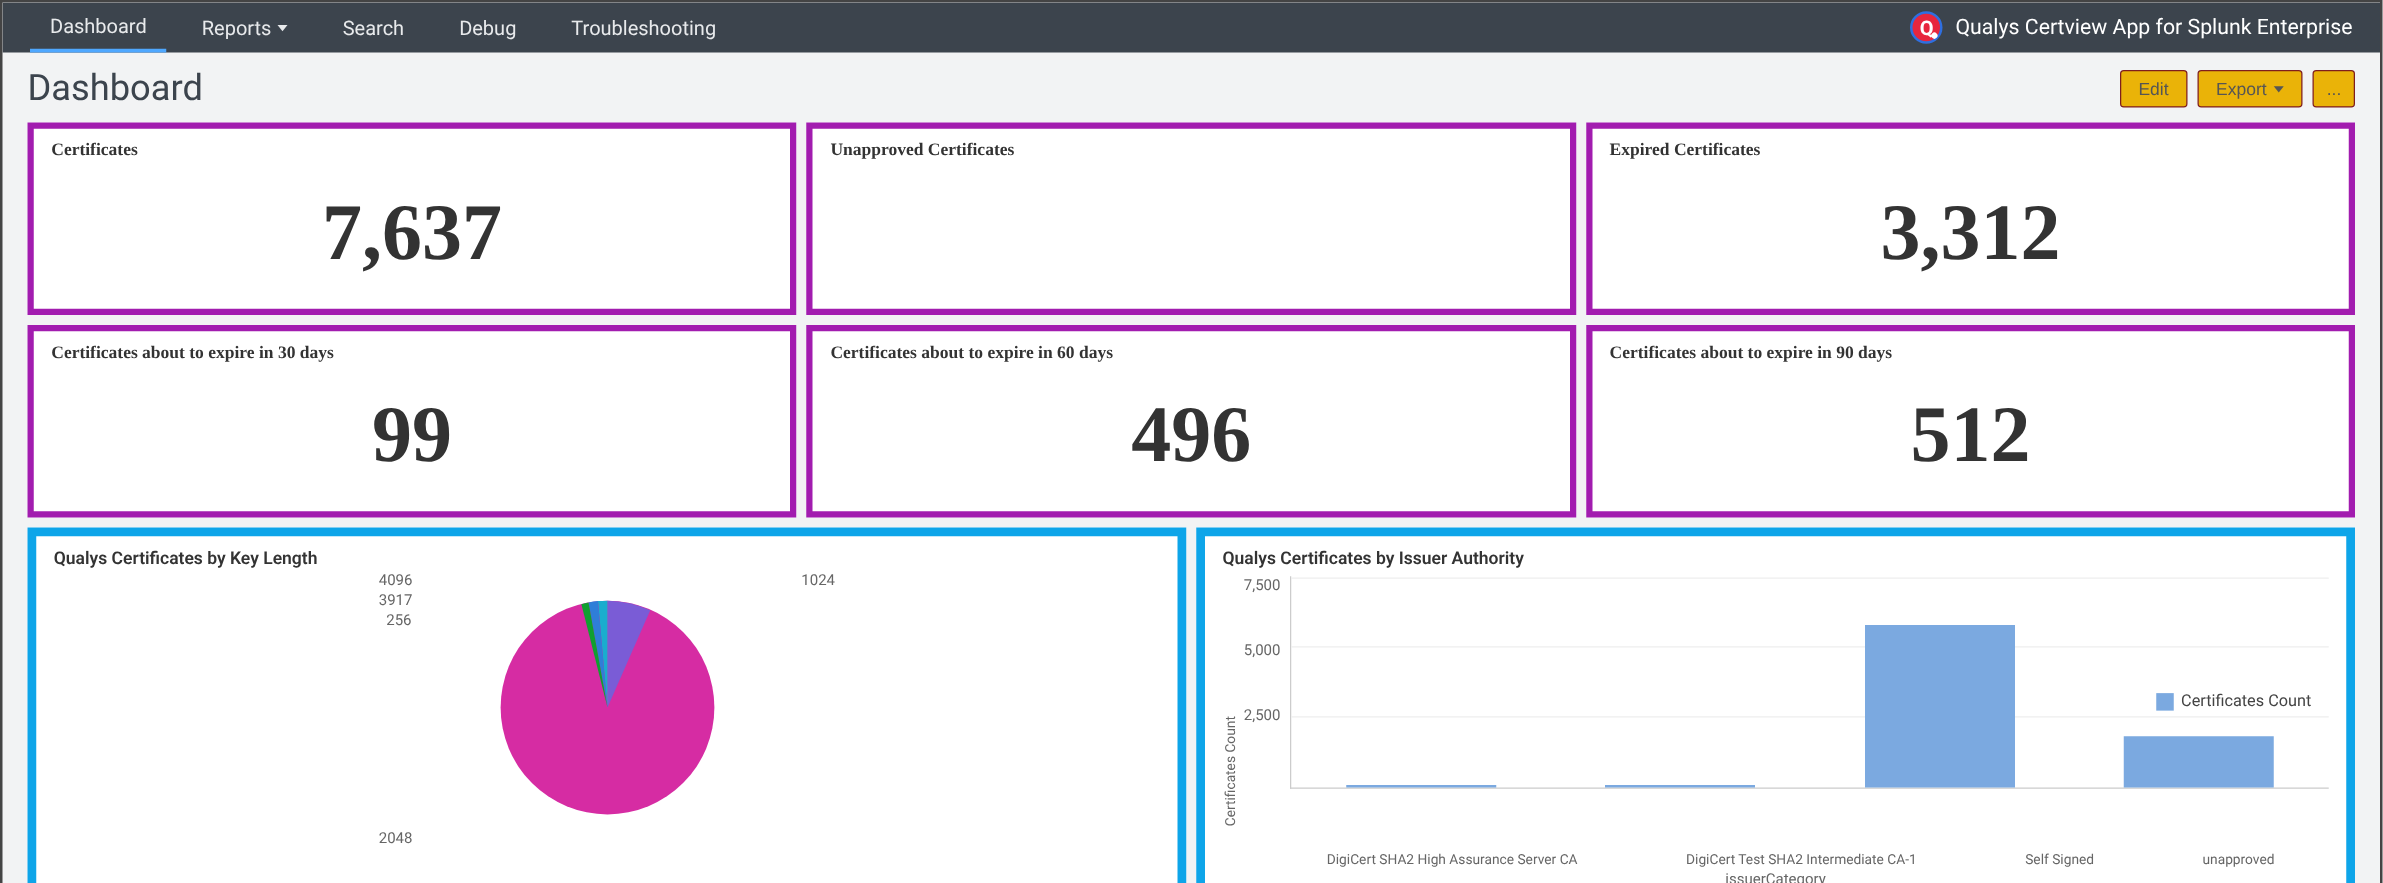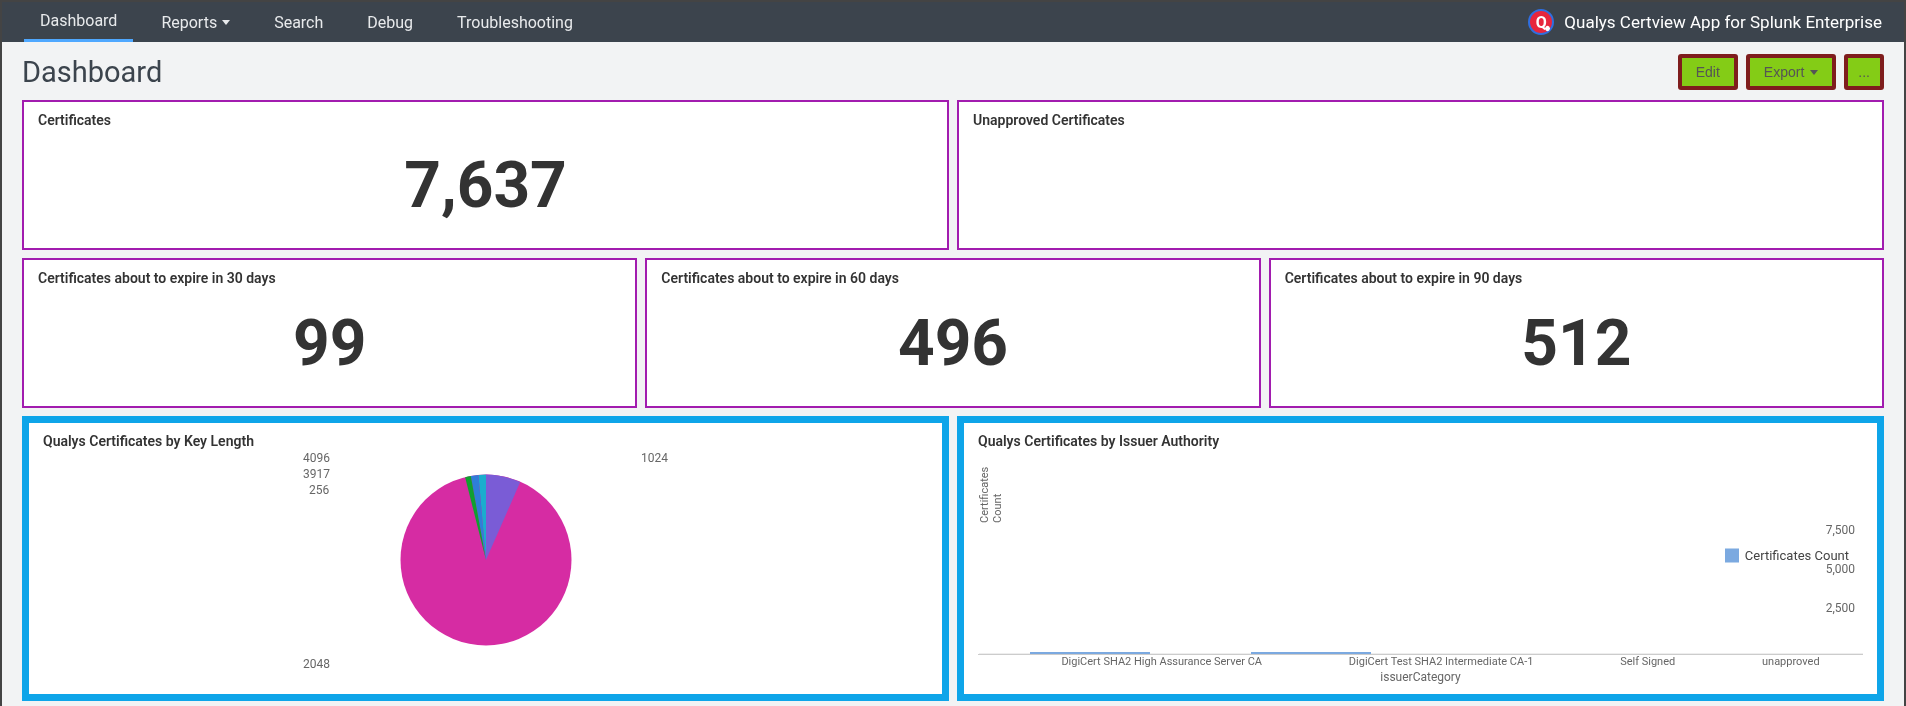--- a/index.html
+++ b/index.html
@@ -53,58 +53,58 @@
 .app-title {
   color: #fff; font-size: 17px; font-weight: 400;
 }
 .page-header {
   display: flex; justify-content: space-between; align-items: center;
   padding: 12px 20px 10px 20px;
 }
 .page-title { font-size: 29px; font-weight: 400; color: #3c444d; }
 .header-buttons { display: flex; gap: 8px; }
 .btn {
-  background: #84cc16; border: 4px solid #7f1d1d; border-radius: 3px;
+  background: #eab308; border: 1px solid #7f1d1d; border-radius: 3px;
   padding: 6px 14px; font-size: 14px; color: #555; cursor: pointer;
   display: flex; align-items: center;
 }
 .btn .caret-down { border-top-color: #555; margin-left: 6px; }
 .btn-icon { padding: 6px 10px; }
 .panels-row {
   display: flex; gap: 8px; padding: 0 20px 8px 20px;
 }
 .panel {
-  background: #fff; border: 2px solid #a21caf; flex: 1;
-  padding: 10px 14px; min-height: 150px;
+  background: #fff; border: 5px solid #a21caf; flex: 1;
+  padding: 10px 14px; min-height: 150px; font-family: Liberation Serif, serif;
 }
 .panel-title {
   font-size: 14px; font-weight: 600; color: #333; margin-bottom: 6px;
 }
 .big-number {
   font-size: 64px; font-weight: 700; color: #333; text-align: center;
   padding: 14px 0;
 }
 .chart-row { display: flex; gap: 8px; padding: 0 20px 12px 20px; }
 .chart-panel {
   background: #fff; border: 7px solid #0ea5e9; flex: 1;
   padding: 10px 14px; min-height: 260px; position: relative;
 }
 .pie-wrap {
   display: flex; justify-content: center; align-items: center; height: 210px; position: relative;
 }
 .pie-label { position:absolute; font-size: 12px; color:#666; }
-.bar-chart { position: relative; height: 200px; display:flex;flex-direction:column; }
+.bar-chart { position: relative; height: 200px; display:flex; }
 .y-axis { display:flex; flex-direction:column; justify-content:space-between; align-items:flex-end; padding-right:8px; font-size:12px; color:#666; height:170px; }
 .y-axis-label { font-size:11px; color:#666; writing-mode:vertical-rl; transform:rotate(180deg); margin-right:4px;}
 .bar-plot { flex:1; position:relative; height:170px; border-left:1px solid #ccc; border-bottom:1px solid #ccc; }
 .grid-line { position:absolute; left:0; right:0; border-top:1px solid #eee; }
 .bars { position:absolute; bottom:0; left:0; right:0; display:flex; justify-content:space-around; align-items:flex-end; height:100%; }
 .bar { width:120px; background:#7ba9e0; }
 .bar-small { height:2px; }
-.x-labels { display:flex; justify-content:space-around; font-size:11px; color:#666; margin-top:0; margin-left:40px; }
+.x-labels { display:flex; justify-content:space-around; font-size:11px; color:#666; margin-top:20px; margin-left:40px; }
 .x-axis-label { text-align:center; font-size:12px; color:#666; margin-top:2px; }
 .legend { position:absolute; right:14px; top:50%; transform:translateY(-50%); display:flex; align-items:center; font-size:13px; color:#444; }
 .legend-box { width:14px; height:14px; background:#7ba9e0; margin-right:6px; }
 svg.pie { width: 190px; height: 190px; }
 </style>
 </head>
 <body>
 
 <div class="navbar">
   <div class="nav-left">
@@ -135,20 +135,24 @@
   </div>
 </div>
 
 <div class="panels-row">
   <div class="panel">
     <div class="panel-title">Certificates</div>
     <div class="big-number">7,637</div>
   </div>
   <div class="panel">
     <div class="panel-title">Unapproved Certificates</div>
+  </div>
+  <div class="panel">
+    <div class="panel-title">Expired Certificates</div>
+    <div class="big-number">3,312</div>
   </div>
 </div>
 
 <div class="panels-row">
   <div class="panel">
     <div class="panel-title">Certificates about to expire in 30 days</div>
     <div class="big-number">99</div>
   </div>
   <div class="panel">
     <div class="panel-title">Certificates about to expire in 60 days</div>

